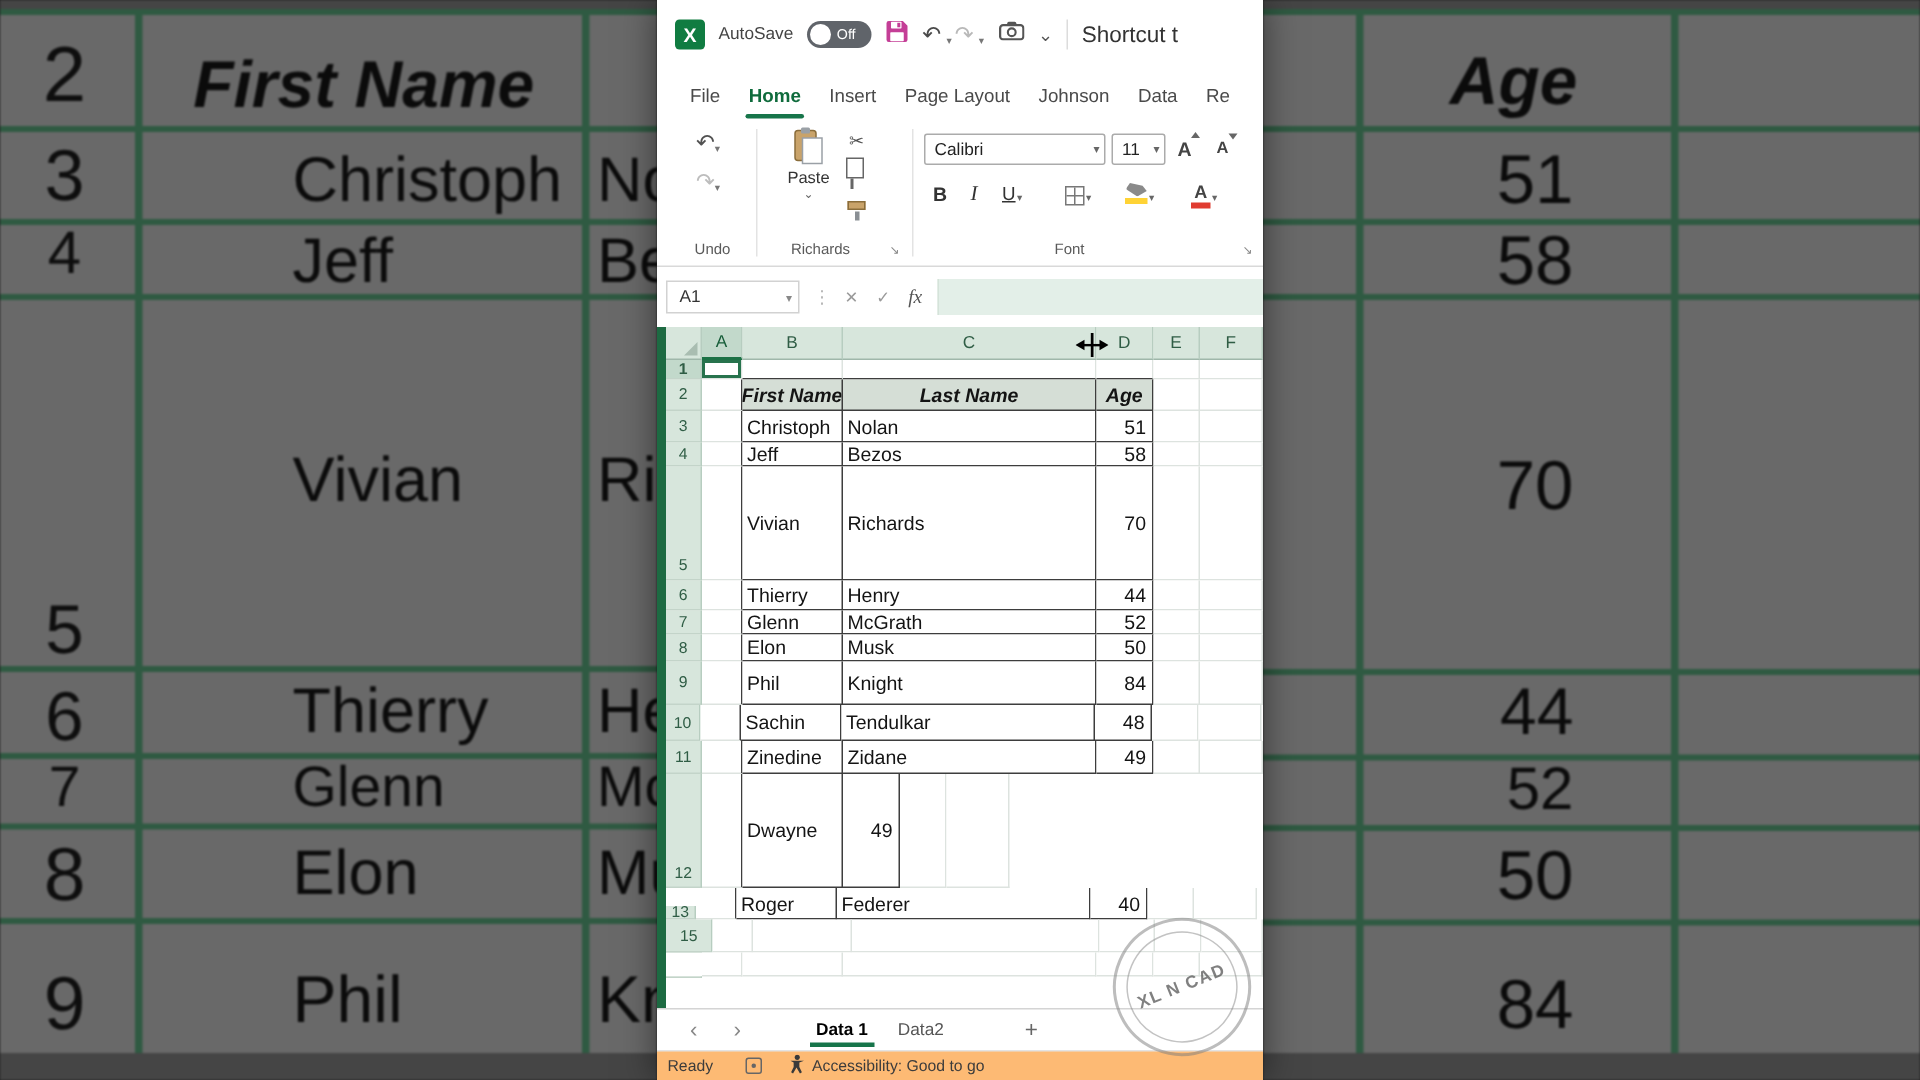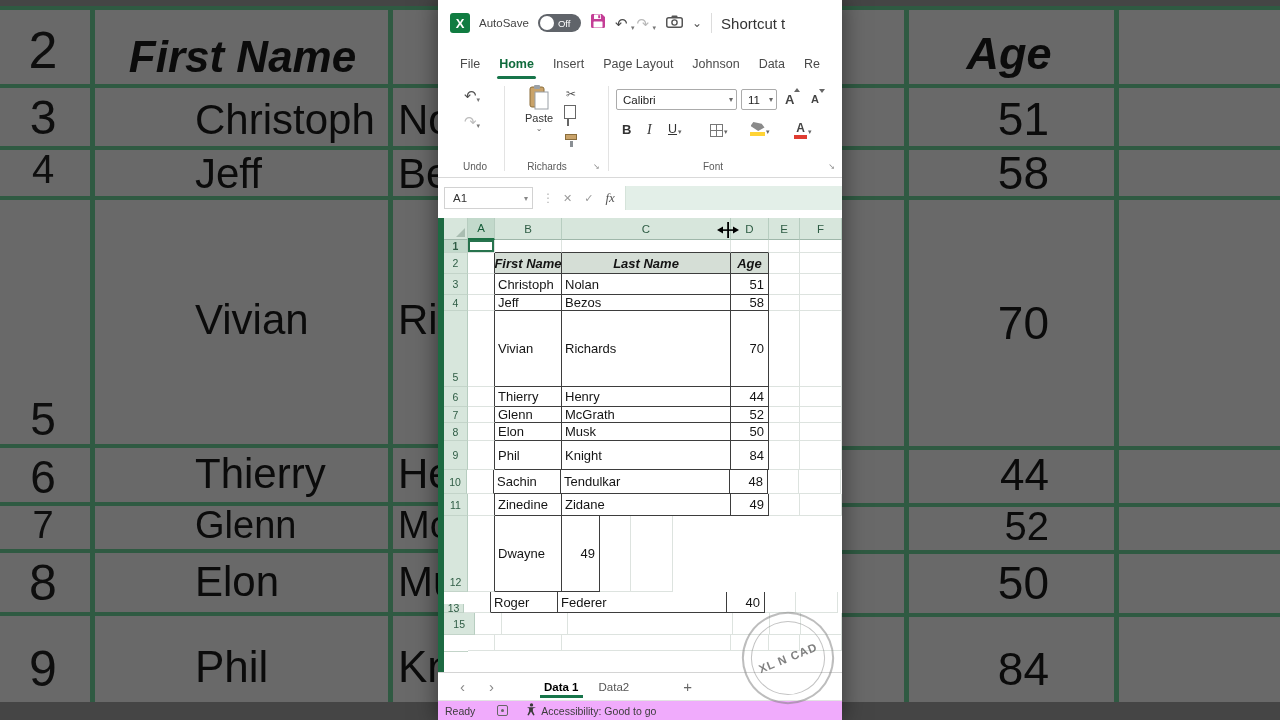--- a/index.html
+++ b/index.html
@@ -106,21 +106,21 @@
 
   
   .sheetbar { position:absolute; top:672px; left:0; right:0; height:28px; border-top:1px solid #d4d4d4; background:#fff; display:flex; align-items:center; }
   .snav { font-size:15px; color:#888; line-height:1; }
   .stab { font-size:11.5px; color:#555; padding:0 10px; height:100%; display:flex; align-items:center; position:relative; }
   .stab.active { color:#000; font-weight:700; }
   .stab.active::after { content:""; position:absolute; left:6px; right:6px; bottom:2px; height:3px; background:#17754a; }
   .plus { font-size:15px; color:#666; }
 
   
-  .statusbar { position:absolute; top:700px; left:0; right:0; height:20px; border-top:1px solid #e3e3e3; background:#f0abfc; display:flex; align-items:center; padding-left:7px; font-size:10.5px; color:#3c3c3c; }
+  .statusbar { position:absolute; top:700px; left:0; right:0; height:20px; border-top:1px solid #e3e3e3; background:#fdba74; display:flex; align-items:center; padding-left:7px; font-size:10.5px; color:#3c3c3c; }
   .macro-ic { width:11px; height:11px; border:1px solid #666; border-radius:2px; position:relative; margin-left:22px; }
   .macro-ic::after { content:""; position:absolute; left:3px; top:3px; width:3px; height:3px; background:#666; border-radius:50%; }
 
   
   .watermark { position:absolute; left:304px; top:612px; width:92px; height:92px; border:2px solid rgba(125,125,125,.6); border-radius:50%; transform:rotate(-22deg); display:flex; align-items:center; justify-content:center; z-index:30; pointer-events:none; opacity:.85; }
   .watermark::before { content:""; position:absolute; inset:7px; border:1px solid rgba(125,125,125,.55); border-radius:50%; }
   .wm-text { font-size:11.5px; font-weight:700; color:rgba(80,80,80,.85); letter-spacing:1px; }
 </style>
 </head>
 <body>

